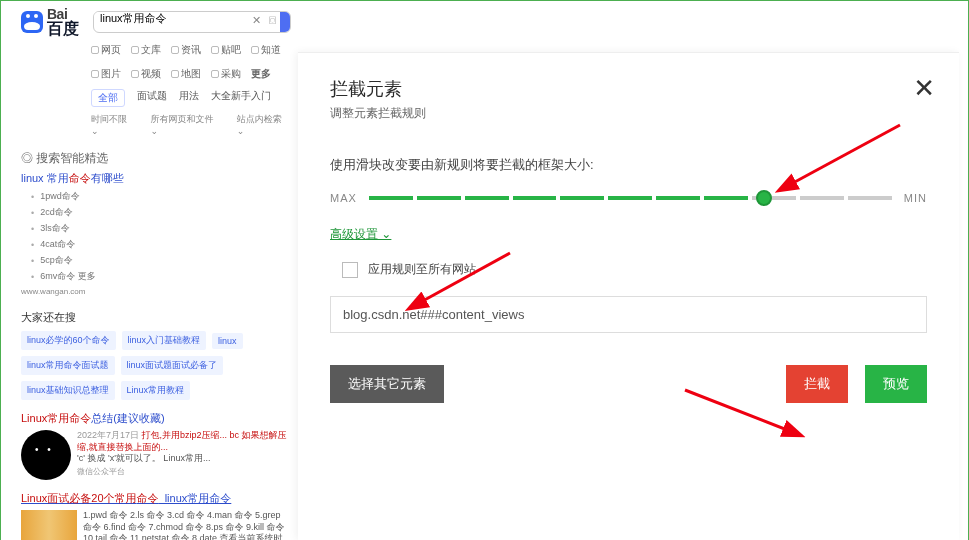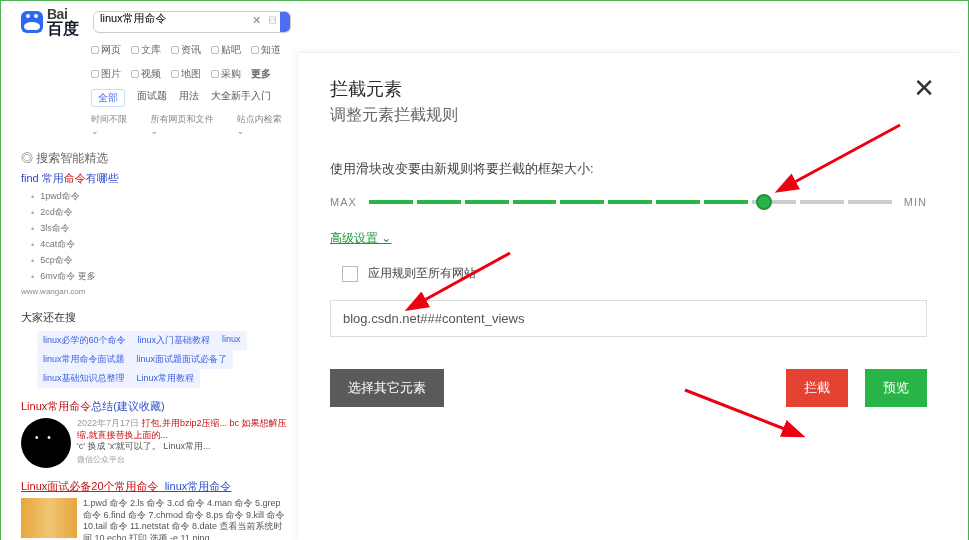--- a/index.html
+++ b/index.html
@@ -28,36 +28,36 @@
     .subfilters { display: flex; gap: 14px; font-size: 9px; color: #888; margin: 6px 0 0 70px; }
     .subfilters span::after { content: " ⌄"; }
     .section { margin: 14px 0 0 0; font-size: 10px; }
     .section h4 { font-size: 12px; font-weight: 400; color: #666; margin-bottom: 4px; }
     .section h4::before { content: "◎ "; }
     .bluetitle { color: #2d4dcc; font-size: 11px; }
     .bluetitle .hl { color: #c60d0d; }
     .listnum { list-style: none; margin: 4px 0 0 10px; }
     .listnum li { font-size: 9px; color: #777; margin: 3px 0; display: flex; align-items: center; }
     .listnum li::before { content: "•"; margin-right: 6px; color: #aaa; }
-    .tags { display: flex; flex-wrap: wrap; margin: 6px 16px; }
+    .tags { display: flex; flex-wrap: wrap; gap: 6px; margin: 6px 0; align-items: center; }
     .tags span { background: #eef3ff; color: #3b5fe0; font-size: 9px; padding: 3px 6px; border-radius: 2px; }
     .result-item { margin-top: 8px; }
     .snippet { display: flex; gap: 6px; margin-top: 4px; }
     .thumb { width: 50px; height: 50px; background: #000; border-radius: 50%; position: relative; }
     .thumb::before { content: "• •"; position: absolute; top: 14px; left: 14px; color: #fff; font-size: 10px; letter-spacing: 3px; }
     .thumb2 { width: 56px; height: 40px; background: linear-gradient(90deg,#e8a53c,#f0c674,#e8a53c); }
     .snip-text { font-size: 9px; color: #555; line-height: 1.3; flex: 1; }
     .snip-text .red { color: #c60d0d; }
     .snip-meta { font-size: 8px; color: #999; margin-top: 2px; }
     .micro { font-size: 8px; color: #888; margin-top: 4px; }
 
     .modal { position: absolute; top: 52px; left: 298px; right: 10px; bottom: 0; background: #fff; box-shadow: -2px 0 8px rgba(0,0,0,.06); padding: 24px 32px; border-top: 1px solid #eee; }
     .modal-close { position: absolute; top: 20px; right: 24px; font-size: 26px; color: #333; cursor: pointer; font-weight: 300; }
     .modal h2 { font-size: 18px; font-weight: 400; color: #2b2b2b; }
-    .modal .sub { font-size: 16px; color: #666; margin-top: 4px; }
+    .modal .sub { font-size: 12px; color: #666; margin-top: 4px; }
     .slider-label { font-size: 13px; color: #444; margin-top: 34px; margin-bottom: 18px; }
     .slider-row { display: flex; align-items: center; gap: 12px; }
     .slider-row .mm { font-size: 11px; color: #888; letter-spacing: 1px; }
     .slider { flex: 1; position: relative; height: 4px; }
     .slider .track { position: absolute; top: 0; left: 0; right: 0; height: 4px; display: flex; gap: 4px; }
     .seg { flex: 1; background: #ccc; }
     .seg.on { background: #28b446; }
     .slider .handle { position: absolute; top: -6px; left: 74%; width: 16px; height: 16px; border-radius: 50%; background: #28b446; border: 2px solid #1e9638; }
     .advlink { color: #1e9638; font-size: 12px; text-decoration: underline; margin-top: 22px; display: inline-block; }
     .advlink::after { content: " ⌄"; }
@@ -144,21 +144,21 @@
 
     <div class="subfilters">
       <span>时间不限</span>
       <span>所有网页和文件</span>
       <span>站点内检索</span>
     </div>
 
     <div class="section">
       <h4>搜索智能精选</h4>
       <a class="bluetitle">
-        <span>find 常用</span><span class="hl">命令</span><span>有哪些</span>
+        <span>linux 常用</span><span class="hl">命令</span><span>有哪些</span>
       </a>
       <ul class="listnum">
         <li>1pwd命令</li>
         <li>2cd命令</li>
         <li>3ls命令</li>
         <li>4cat命令</li>
         <li>5cp命令</li>
         <li>6mv命令 更多</li>
       </ul>
       <div class="micro">www.wangan.com</div>

